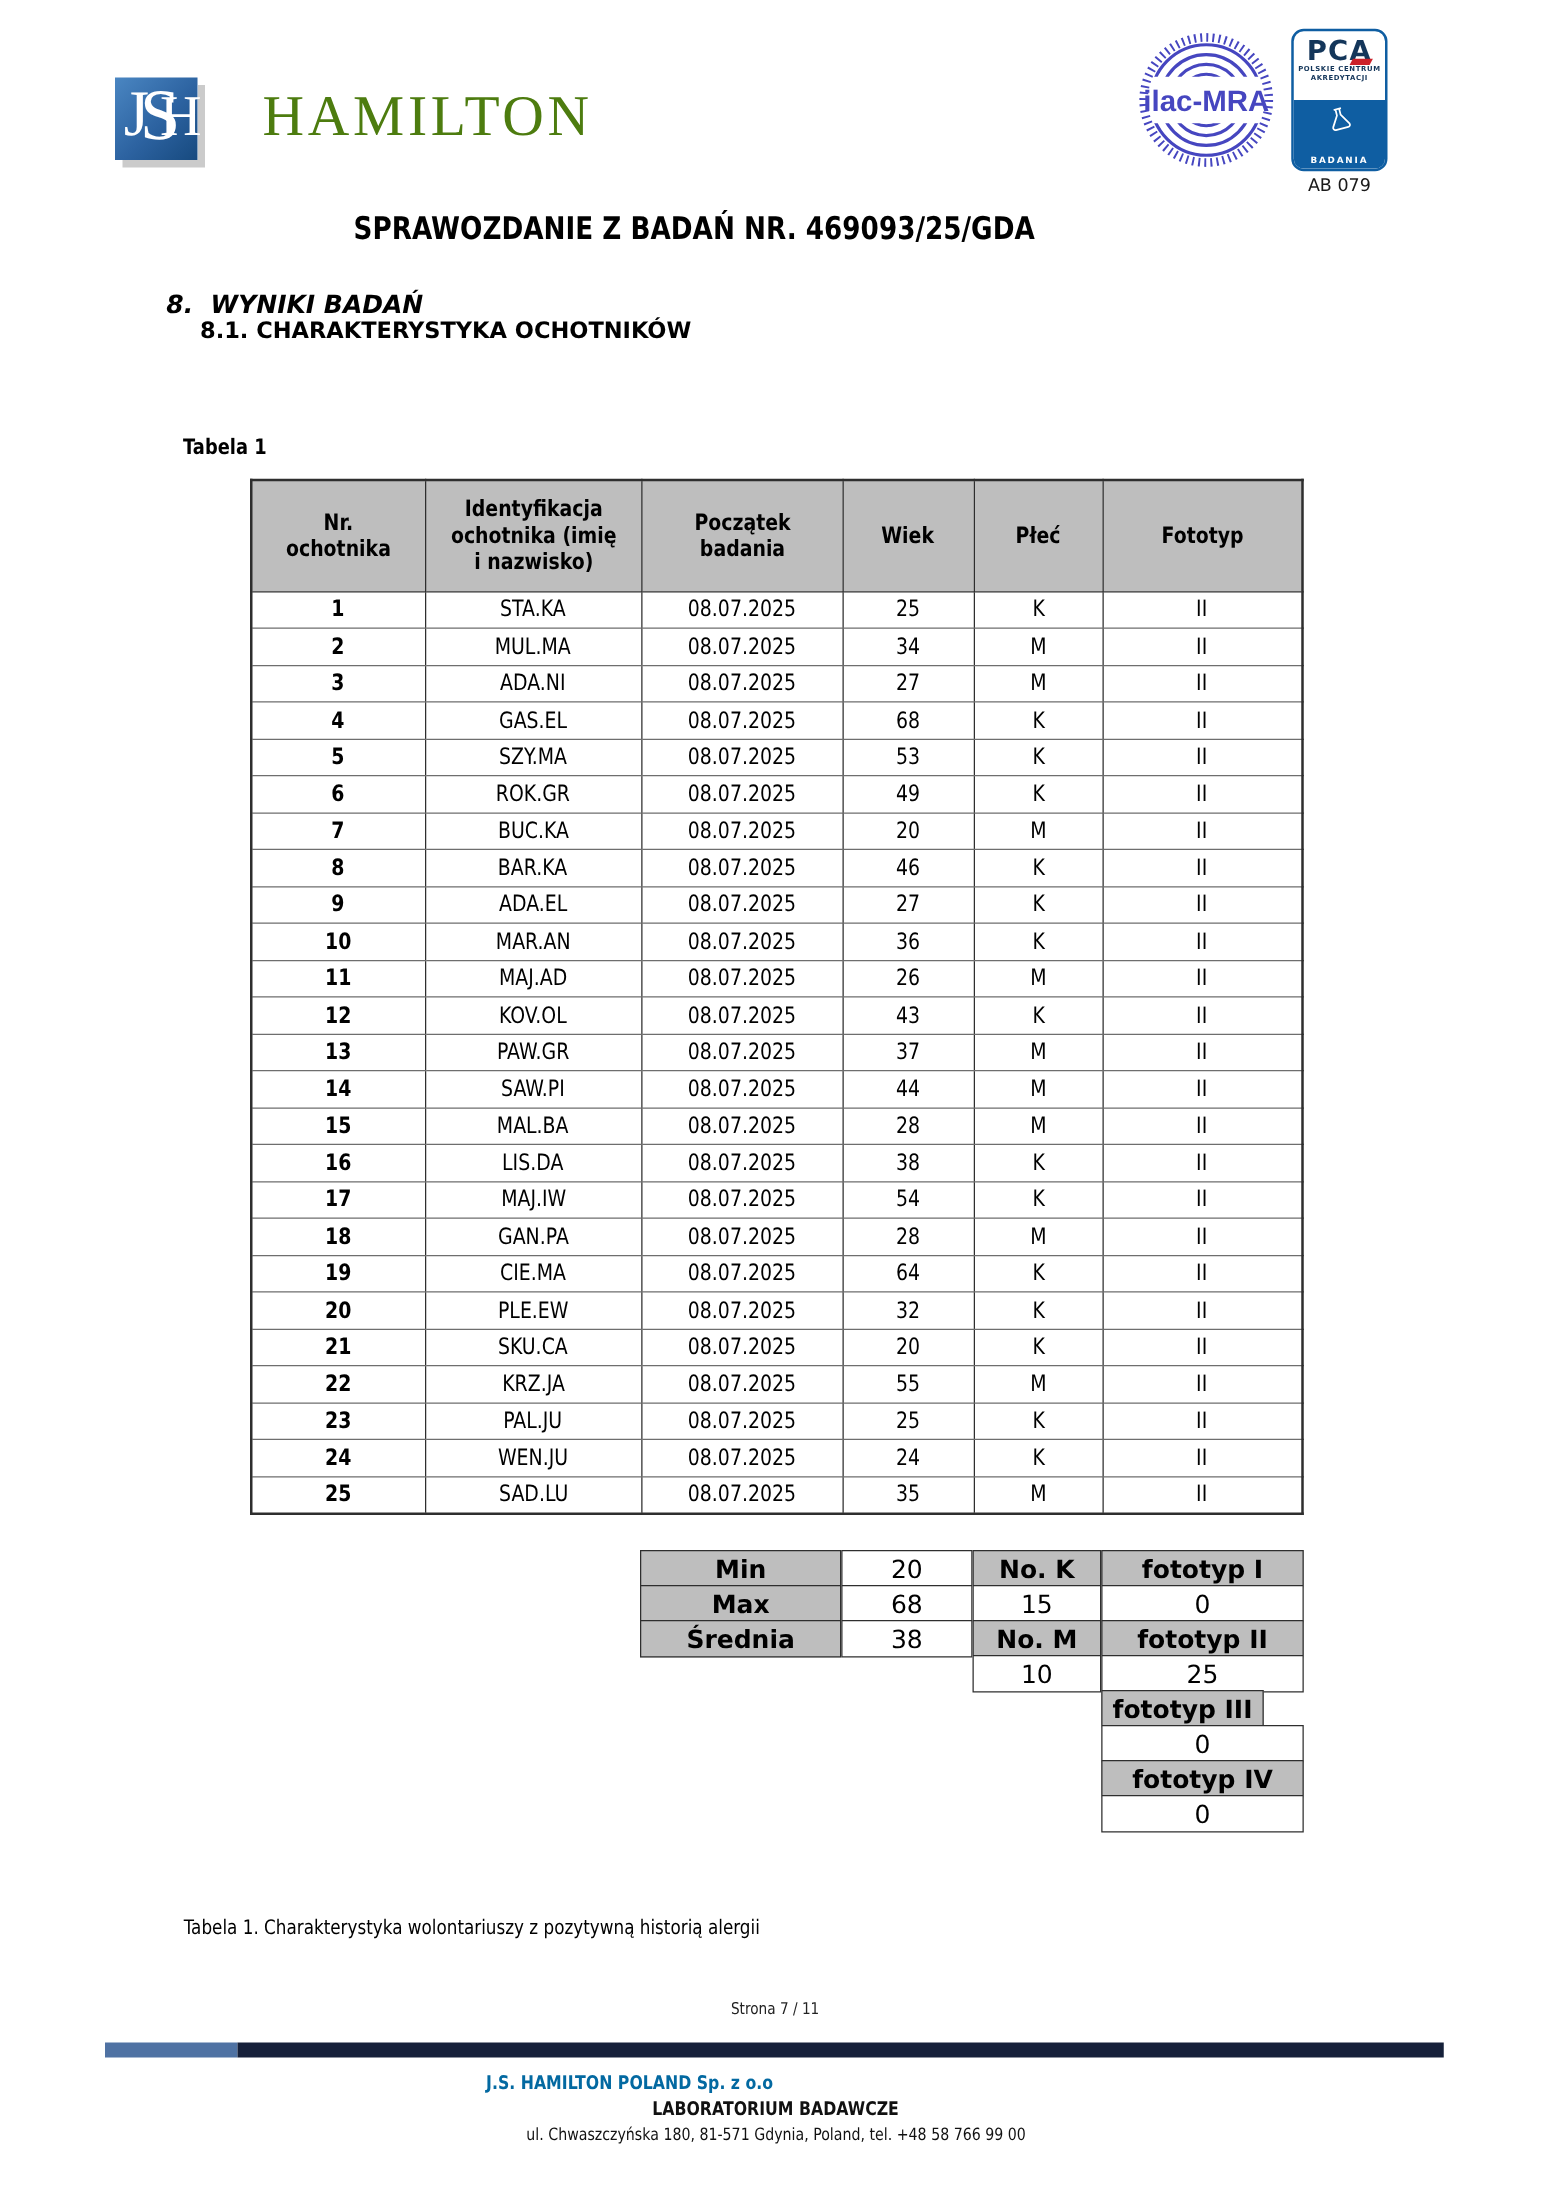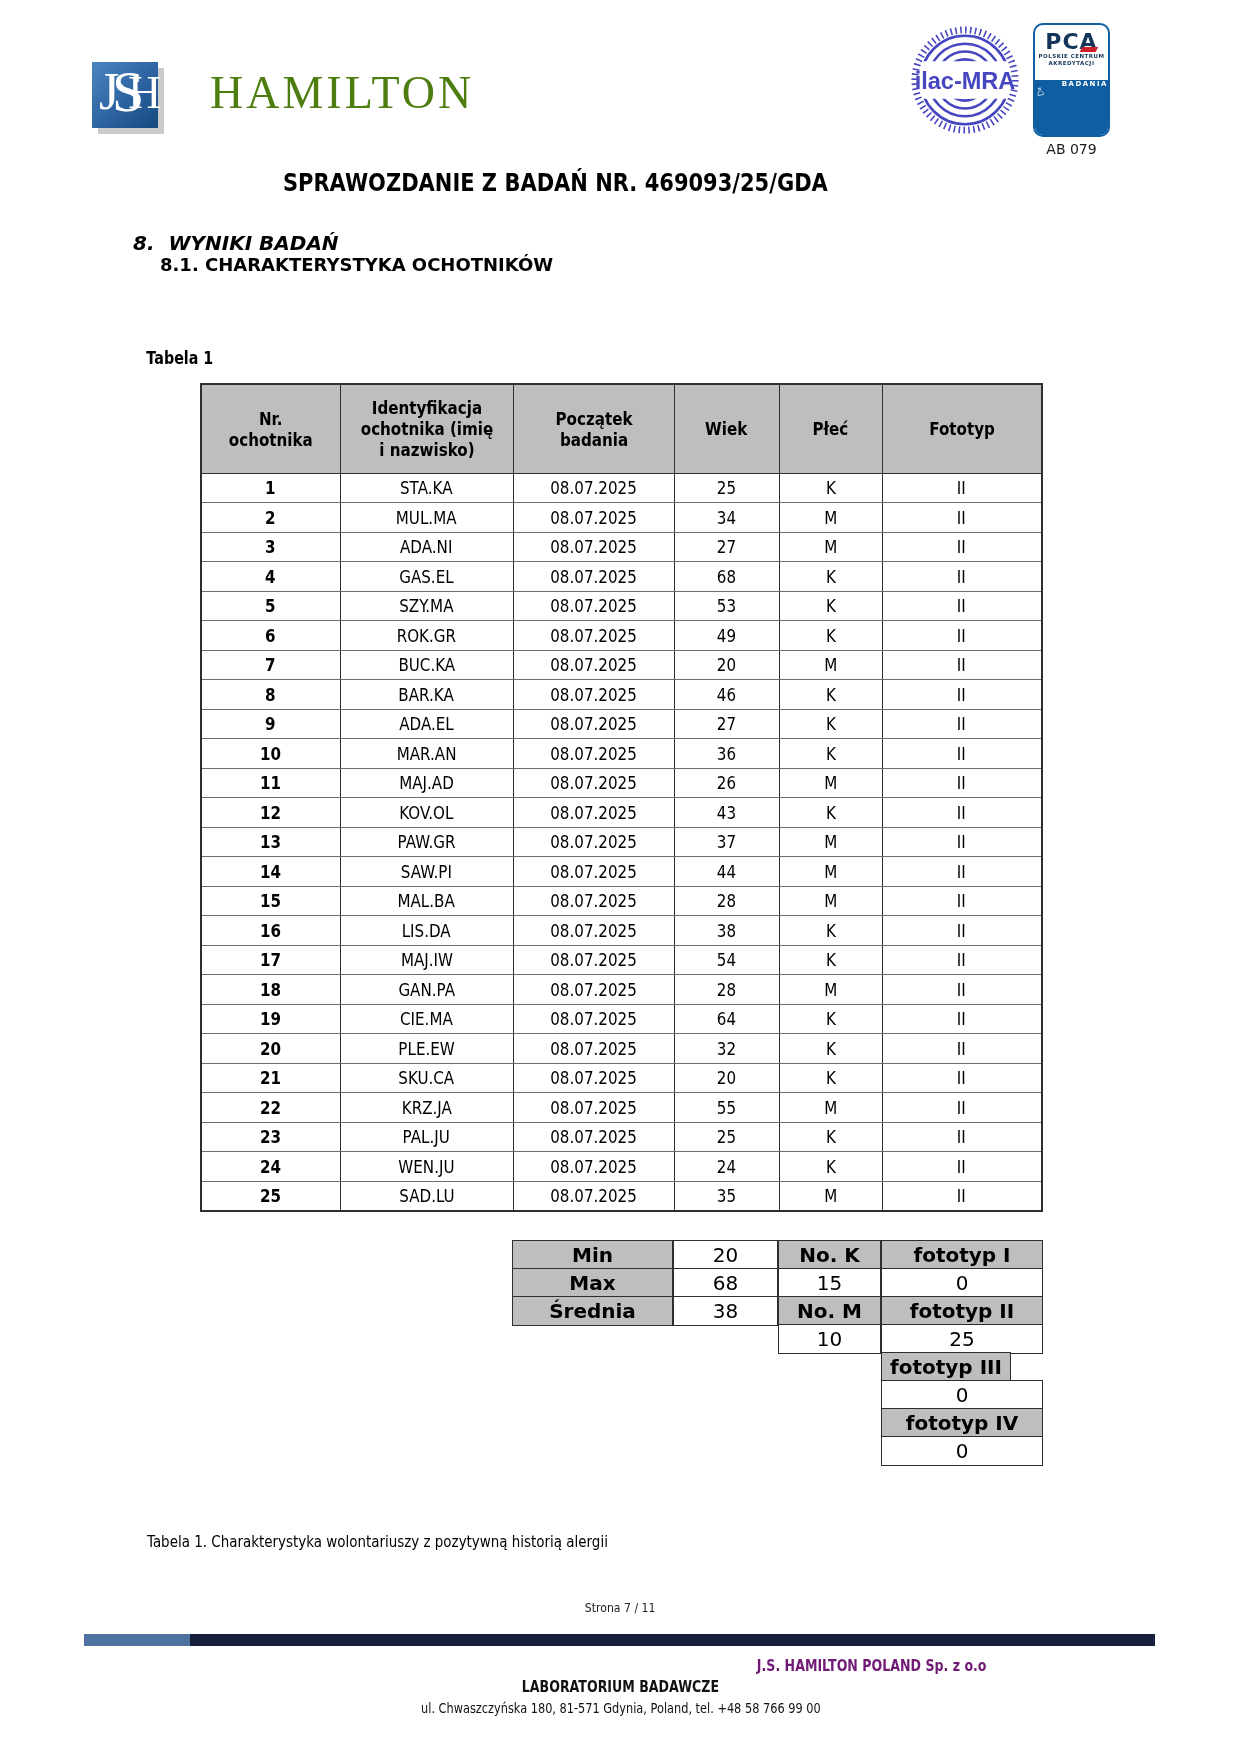--- a/index.html
+++ b/index.html
@@ -20,22 +20,22 @@
       font-size:46px;letter-spacing:3px;color:#4d7c0f;margin-left:32px;}
 
   .ilac-seal{position:absolute;left:895px;top:26px;width:108px;height:108px;margin-left:16px;}
   .pca-box{position:absolute;left:1033px;top:23px;width:77px;height:114px;border:2px solid #0f5ea2;
       border-radius:10px;background:#fff;box-sizing:border-box;overflow:hidden;
       display:flex;flex-direction:column;}
   .pca-top{flex:0 0 55px;text-align:center;position:relative;}
   .pca-word{font-size:22px;font-weight:bold;color:#14365a;letter-spacing:1px;line-height:1;margin-top:6px;display:inline-block;}
   .pca-red{position:absolute;left:46px;top:22px;width:16px;height:5px;background:#cc2129;transform:skewX(-28deg);}
   .pca-sub{font-size:5.5px;font-weight:bold;color:#14365a;line-height:1.3;letter-spacing:.5px;}
-  .pca-bottom{flex:1;background:#0f5ea2;color:#fff;display:flex;flex-direction:row;
-      align-items:flex-start;justify-content:center;gap:16px;}
+  .pca-bottom{flex:1;background:#0f5ea2;color:#fff;display:flex;flex-direction:column;
+      align-items:center;justify-content:center;gap:16px;}
   .pca-badge{font-size:7px;font-weight:bold;letter-spacing:1.5px;}
   .pca-code{position:absolute;left:1033px;top:141px;width:77px;text-align:center;font-size:14px;color:#1a1a1a;}
 
   
   .doc-title{position:absolute;left:0;top:168px;width:1110px;text-align:center;
       font-size:25px;font-weight:bold;}
   .h8 {position:absolute;left:133px;top:231px;font-size:20px;font-weight:bold;white-space:pre;font-style:italic;}
   .h81{position:absolute;left:133px;top:254px;font-size:18px;font-weight:bold;white-space:pre;margin-left:27px;}
   .tbl-label{position:absolute;left:140px;top:348px;font-size:17px;font-weight:bold;}
 
@@ -55,21 +55,21 @@
       background:#fff;display:flex;align-items:center;justify-content:center;
       font-size:20px;}
   .shead{background:#bebebe;font-weight:bold;}
 
   
   .caption{position:absolute;left:103px;top:1532px;font-size:16px;}
   .page-num{position:absolute;left:0;top:1600px;width:1241px;text-align:center;font-size:13px;color:#222;}
   .footer-bar{position:absolute;left:84px;top:1634px;width:1071px;height:12px;display:flex;}
   .footer-bar .seg1{width:106px;background:#4f72a3;}
   .footer-bar .seg2{flex:1;background:#16203a;}
-  .f-company{position:absolute;left:0;top:1657px;width:1008px;text-align:right;font-size:15px;font-weight:bold;color:#701a75;}
+  .f-company{position:absolute;left:0;top:1657px;width:1008px;text-align:center;font-size:15px;font-weight:bold;color:#0369a1;}
   .f-lab{position:absolute;left:0;top:1678px;width:1241px;text-align:center;font-size:15px;font-weight:bold;color:#111;}
   .f-addr{position:absolute;left:0;top:1700px;width:1241px;text-align:center;font-size:13.5px;color:#111;}
 </style>
 </head>
 <body>
 
 <div class="page">
 
   <div>
     <div class="jsh-square">

